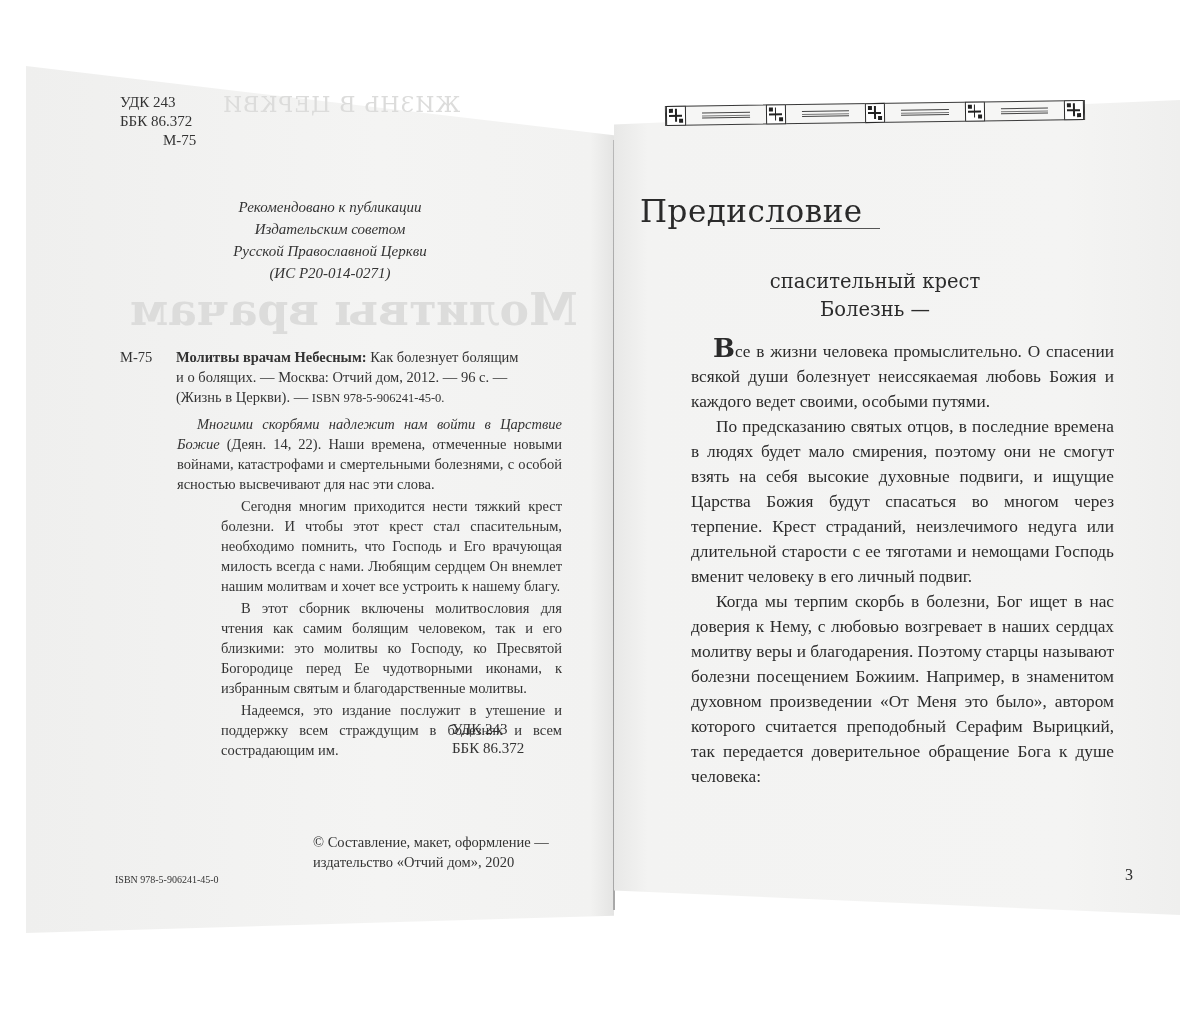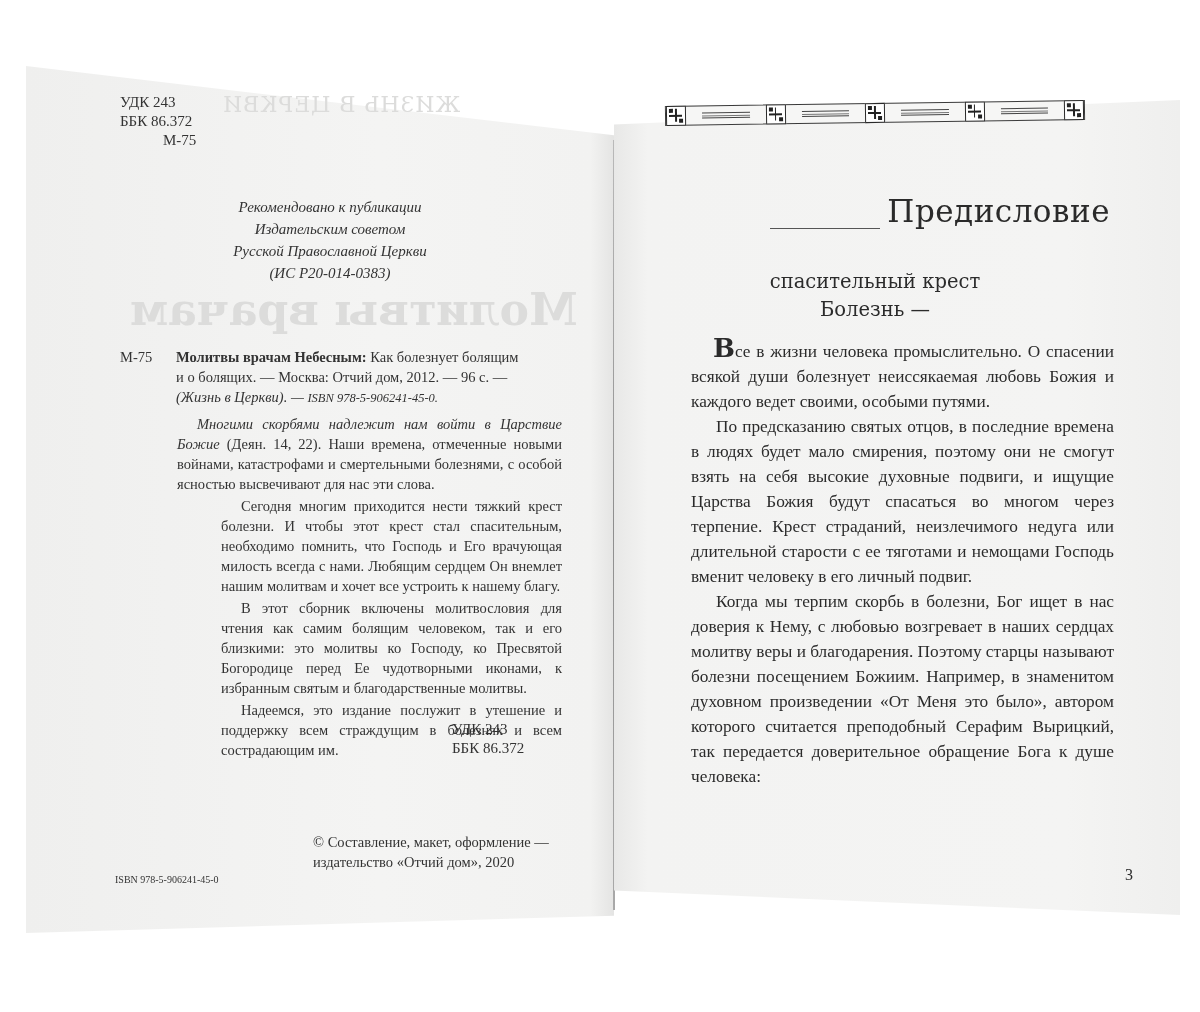--- a/index.html
+++ b/index.html
@@ -69,21 +69,21 @@
       content: ""; position: absolute; left: 8px; top: 2px; width: 1.5px; height: 13px; background: #222;
     }
     .orn-block::after {
       content: ""; position: absolute; left: 2px; top: 8px; width: 13px; height: 1.5px; background: #222;
     }
     .orn-dot { position: absolute; width: 4px; height: 4px; background: #222; }
     .orn-lines { flex: 1; height: 6px; margin: 0 16px; border-top: 1.5px solid #444; border-bottom: 1.5px solid #444; position: relative; }
     .orn-lines::after { content: ""; position: absolute; left: 0; right: 0; top: 1.5px; border-top: 1px solid #777; }
 
     .rp { position: absolute; color: #2b2b2b; }
-    .chapter-title { left: 640px; top: 193px; width: 470px; text-align: right; font-size: 31px; letter-spacing: 0.5px; font-family: "DejaVu Serif", serif; color: #2a2a2a; }
+    .chapter-title { left: 640px; top: 193px; width: 470px; text-align: left; font-size: 31px; letter-spacing: 0.5px; font-family: "DejaVu Serif", serif; color: #2a2a2a; }
     .title-rule { position: absolute; left: 770px; top: 228px; width: 110px; height: 1px; background: #555; }
     .subtitle { left: 640px; top: 268px; width: 470px; text-align: center; font-size: 19.5px; line-height: 28px; font-family: "DejaVu Serif", serif; }
 
     .body-text { left: 667px; top: 338px; width: 423px; font-size: 17.3px; line-height: 25px; text-align: justify; margin-left: 24px; }
     .body-text p { text-indent: 25px; }
     .body-text p.first { text-indent: 22px; }
     .dropcap { font-weight: bold; font-size: 26px; line-height: 20px; font-family: "DejaVu Serif", serif; }
 
     .page-number { left: 1125px; top: 866px; font-size: 16px; }
   </style>
@@ -100,32 +100,32 @@
   <div class="lp codes-top">
     <div>УДК 243</div>
     <div>ББК 86.372</div>
     <div>М-75</div>
   </div>
 
   <div class="lp recommend">
     <div>Рекомендовано к публикации</div>
     <div>Издательским советом</div>
     <div>Русской Православной Церкви</div>
-    <div>(ИС Р20-014-0383)</div>
+    <div>(ИС Р20-014-0271)</div>
   </div>
 
   <div class="lp biblio">
     <span class="code">М-75</span>
     <div class="body">
       <b>Молитвы врачам Небесным:</b><span> Как болезнует болящим</span>
     </div>
     <div class="body" style="padding-left:56px;">
       <span>и о болящих. — Москва: Отчий дом, 2012. — 96 с. —</span>
     </div>
-    <div class="body" style="padding-left:56px;font-style:italic;">
+    <div class="body" style="padding-left:56px;">
       <span>(Жизнь в Церкви). — </span><span class="small-caps-isbn">ISBN 978-5-906241-45-0.</span>
     </div>
   </div>
 
   <div class="lp abstract">
     <p><i>Многими скорбями надлежит нам войти в Царствие Божие</i><span> (Деян. 14, 22). Наши времена, отмеченные новыми войнами, катастрофами и смертельными болезнями, с особой ясностью высвечивают для нас эти слова.</span></p>
     <p>Сегодня многим приходится нести тяжкий крест болезни. И чтобы этот крест стал спасительным, необходимо помнить, что Господь и Его врачующая милость всегда с нами. Любящим сердцем Он внемлет нашим молитвам и хочет все устроить к нашему благу.</p>
     <p>В этот сборник включены молитвословия для чтения как самим болящим человеком, так и его близкими: это молитвы ко Господу, ко Пресвятой Богородице перед Ее чудотворными иконами, к избранным святым и благодарственные молитвы.</p>
     <p>Надеемся, это издание послужит в утешение и поддержку всем страждущим в болезнях и всем сострадающим им.</p>
   </div>

